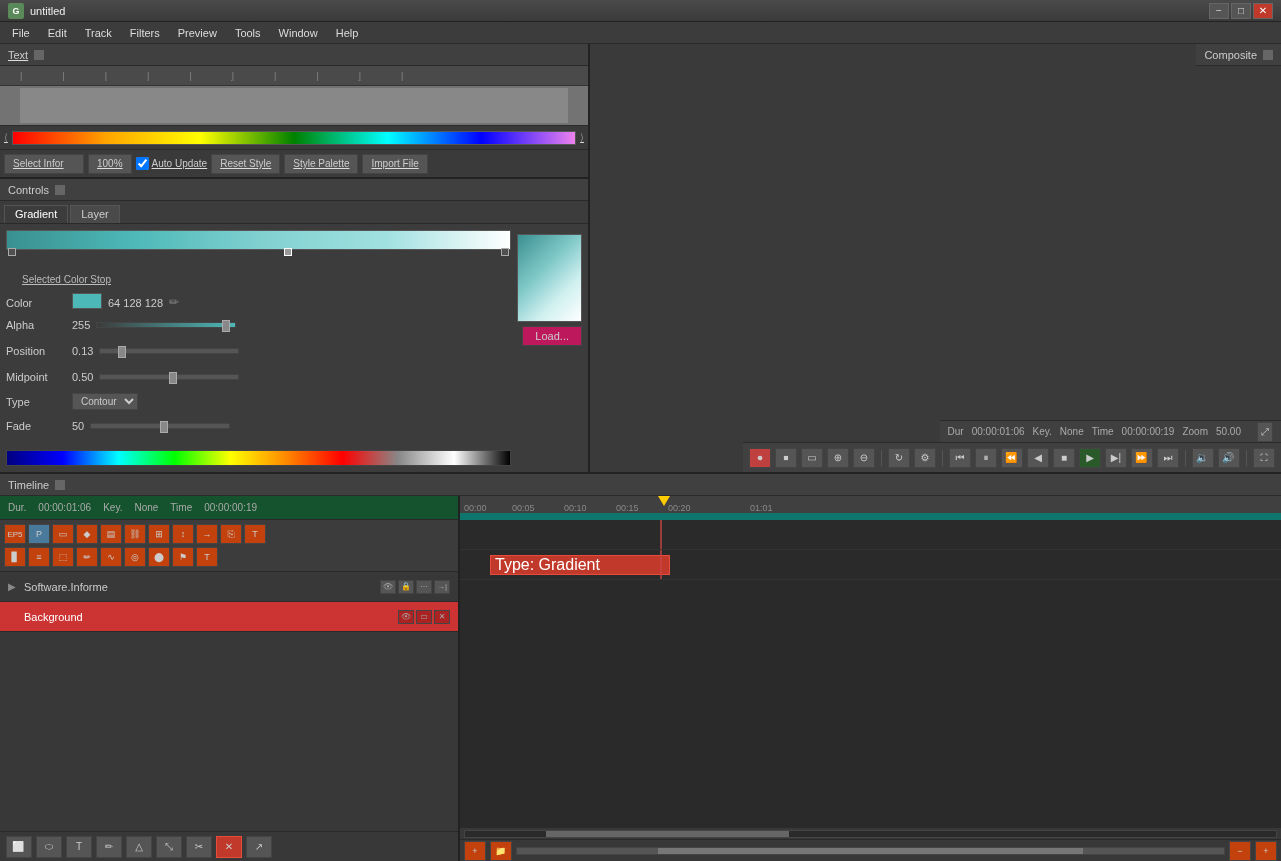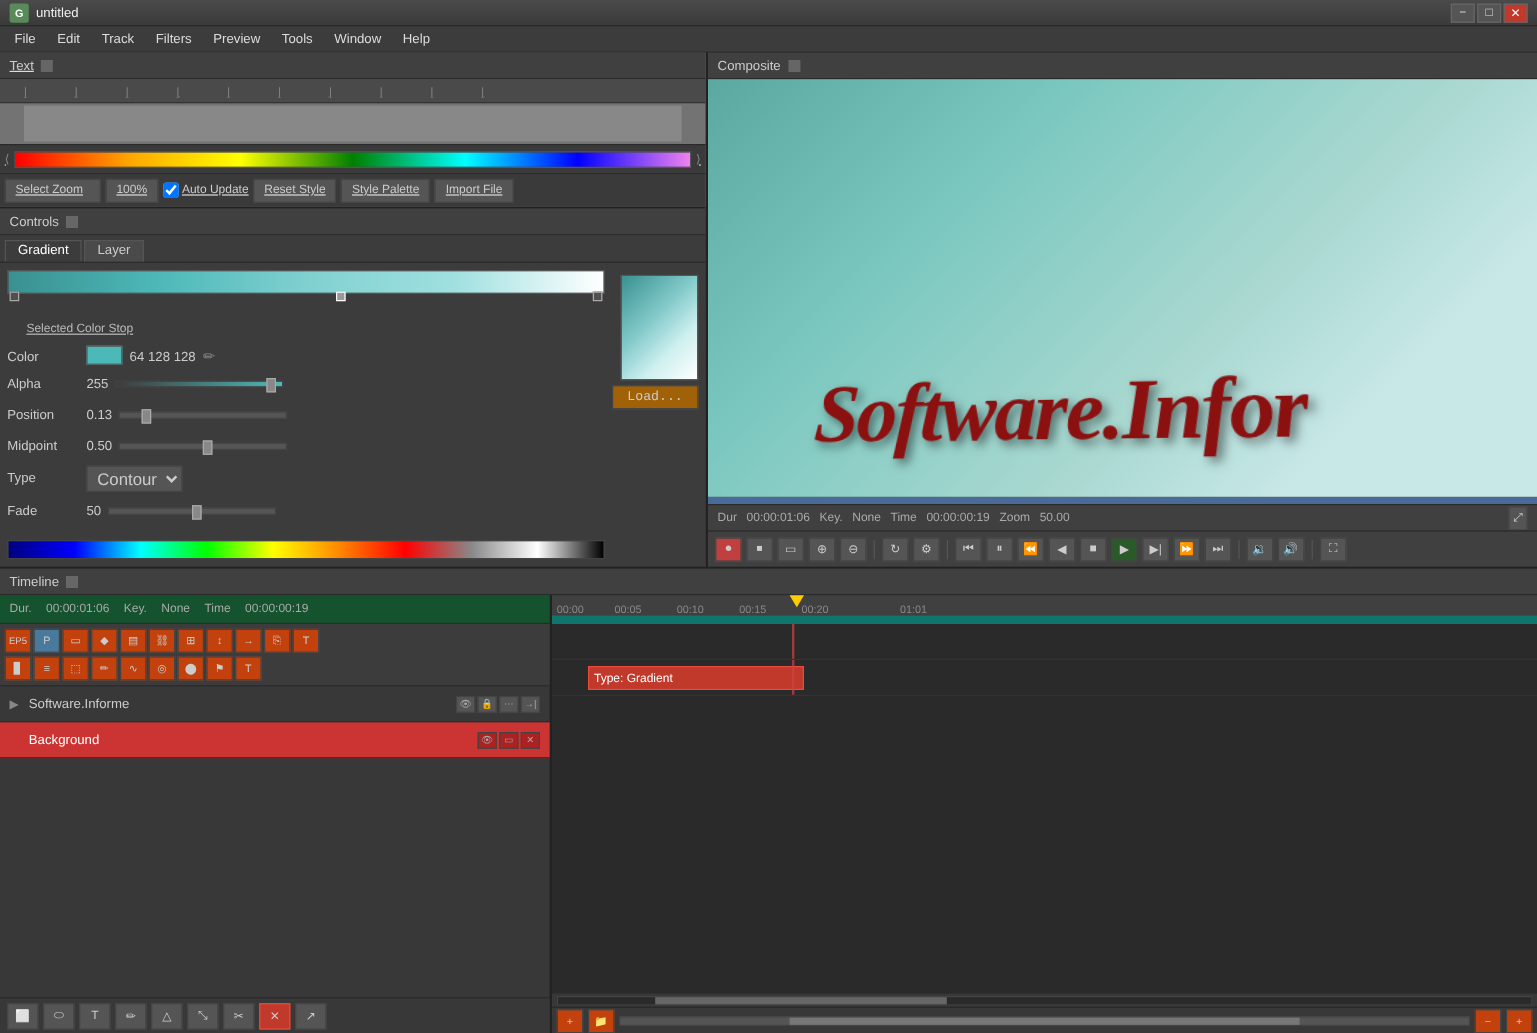--- a/index.html
+++ b/index.html
@@ -300,56 +300,56 @@
       align-items: center;
       gap: 6px;
       font-size: 11px;
       color: #ccc;
     }
     .type-select {
       background: #555;
       border: 1px solid #444;
       color: #ccc;
       padding: 1px 4px;
-      font-size: 14px;
+      font-size: 10px;
     }
 
     
     #gradient-preview-box {
       width: 70px;
       height: 90px;
       background: linear-gradient(135deg, #4db8b8, #ffffff);
       border: 1px solid #555;
       margin-top: 4px;
     }
 
     .load-btn {
       margin-top: 4px;
       padding: 3px 12px;
-      background: #a16207;
+      background: #be185d;
       border: 1px solid #444;
       color: #ccc;
       cursor: pointer;
       font-size: 11px;
-      font-family: Liberation Mono, monospace;
     }
 
     #bottom-gradient-strip {
       height: 18px;
       background: linear-gradient(to right, #000080, #0000ff, #00ffff, #00ff00, #ffff00, #ff8800, #ff0000, #ffffff, #000000);
       border-top: 1px solid #333;
       margin-top: auto;
     }
 
     
     #composite-panel {
       flex: 1;
       background: #3a3a3a;
       display: flex;
       flex-direction: column;
+      align-items: flex-end;
     }
     #composite-header {
       background: #404040;
       height: 22px;
       display: flex;
       align-items: center;
       padding: 0 8px;
       gap: 4px;
       border-bottom: 1px solid #2a2a2a;
     }
@@ -657,21 +657,21 @@
 
         <div id="text-canvas" style="background:#888; flex:1; margin: 2px 20px 2px 20px;"></div>
 
         <div id="gradient-bar-container">
           <span style="font-size:10px;color:#888;">⟨</span>
           <div id="gradient-bar" style="background: linear-gradient(to right, red, orange, yellow, green, cyan, blue, violet); height:14px; flex:1; border:1px solid #555;"></div>
           <span style="font-size:10px;color:#888;">⟩</span>
         </div>
 
         <div id="text-toolbar">
-          <button class="toolbar-btn" style="min-width:80px;">Select Zoom</button>
+          <button class="toolbar-btn" style="min-width:80px;">Select Infor</button>
           <button class="toolbar-btn" style="min-width:40px;">100%</button>
           <label class="toolbar-checkbox">
             <input type="checkbox" checked="" style="">
             <span>Auto Update</span>
           </label>
           <button class="toolbar-btn">Reset Style</button>
           <button class="toolbar-btn">Style Palette</button>
           <button class="toolbar-btn">Import File</button>
         </div>
       </div>
@@ -906,21 +906,21 @@
           </div>
 
           <div id="timeline-tracks-content">
 
             <div class="track-row">
 
               <div style="position:absolute; left:200px; top:0; width:2px; height:100%; background: #cc4444; opacity:0.7;"></div>
             </div>
 
             <div class="track-row">
-              <div class="gradient-block" style="left:30px; width:180px; background:#c0392b; border:1px solid #e74c3c; height:20px; top:5px; position:absolute; font-size:10px; color:#fff; display:flex; align-items:center; padding:0 4px;">Type:  Gradient</div>
+              <div class="gradient-block" style="left:30px; width:180px; background:#c0392b; border:1px solid #e74c3c; height:20px; top:5px; position:absolute; font-size:16px; color:#fff; display:flex; align-items:center; padding:0 4px;">Type:  Gradient</div>
               <div style="position:absolute; left:200px; top:0; width:2px; height:100%; background: #cc4444; opacity:0.7;"></div>
             </div>
           </div>
 
           <div id="timeline-scrollbar">
             <div class="scrollbar-track">
               <div class="scrollbar-thumb"></div>
             </div>
           </div>
 

